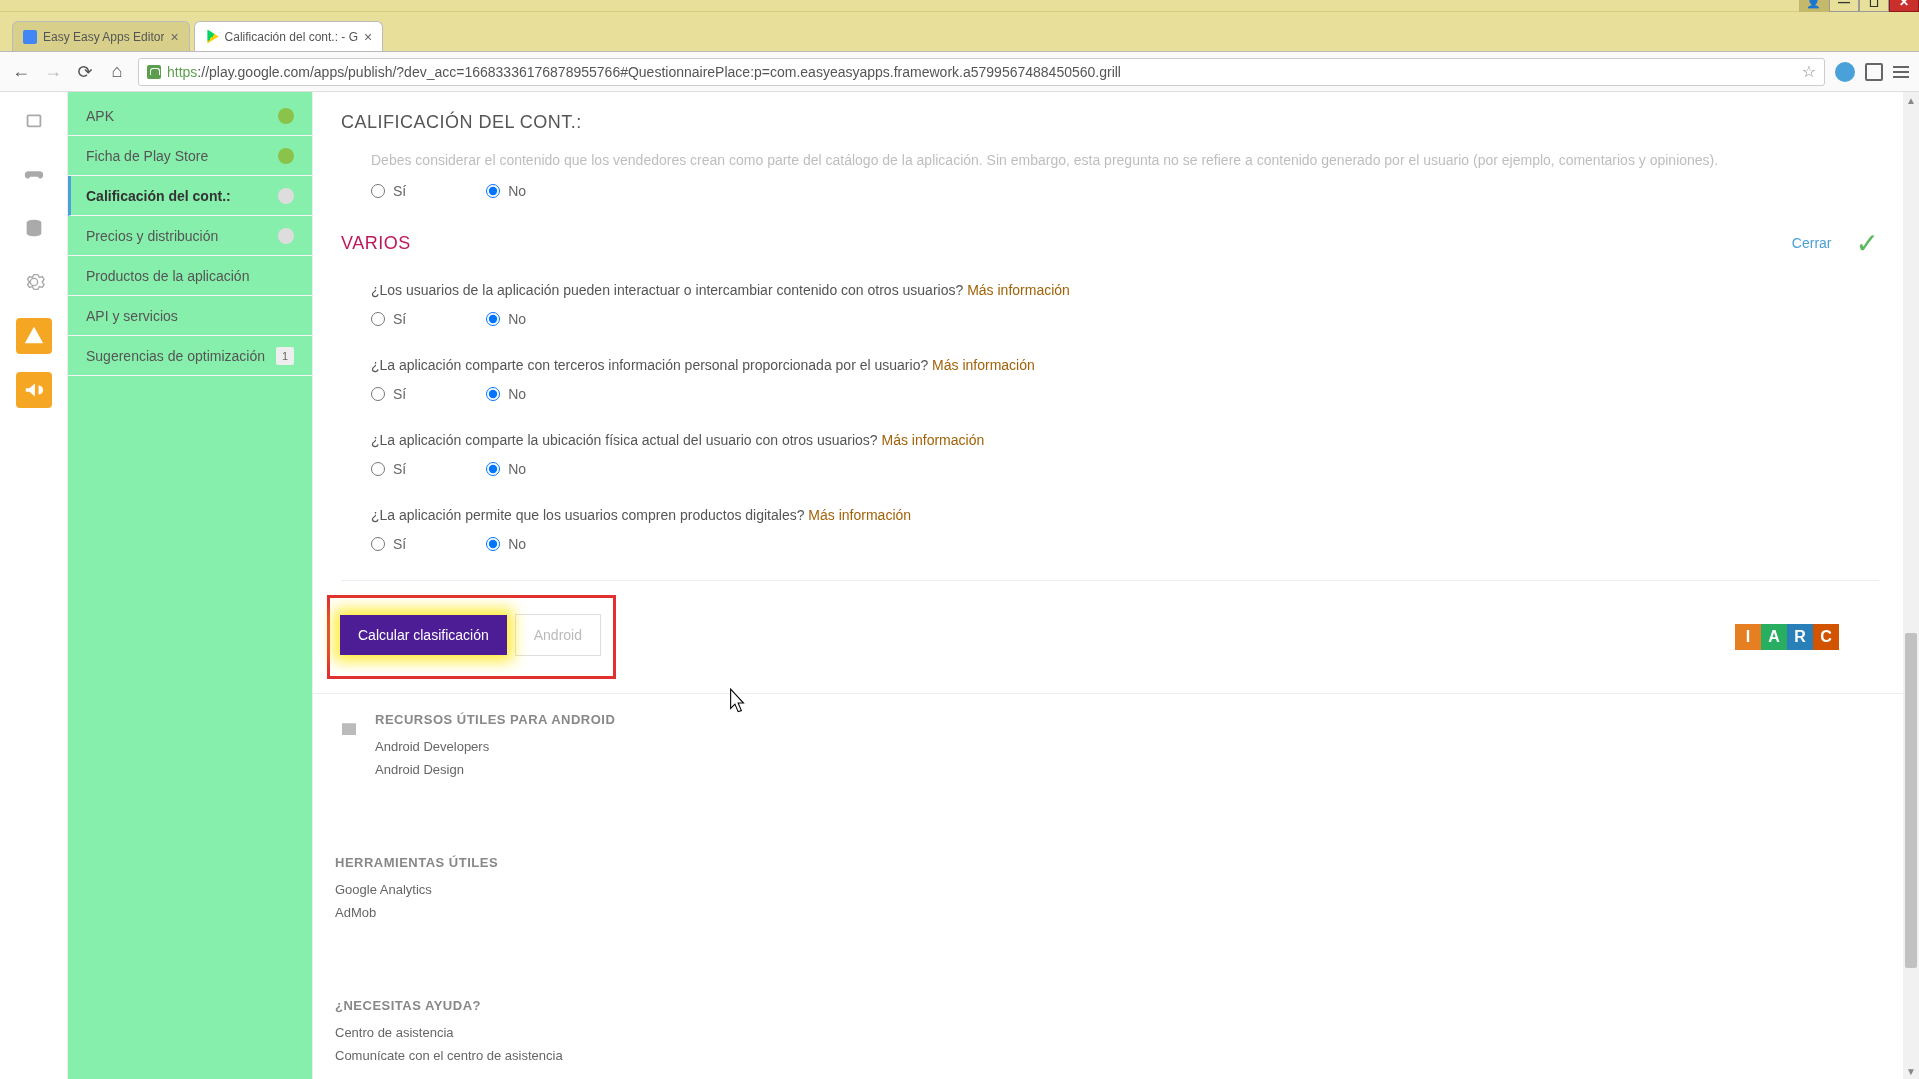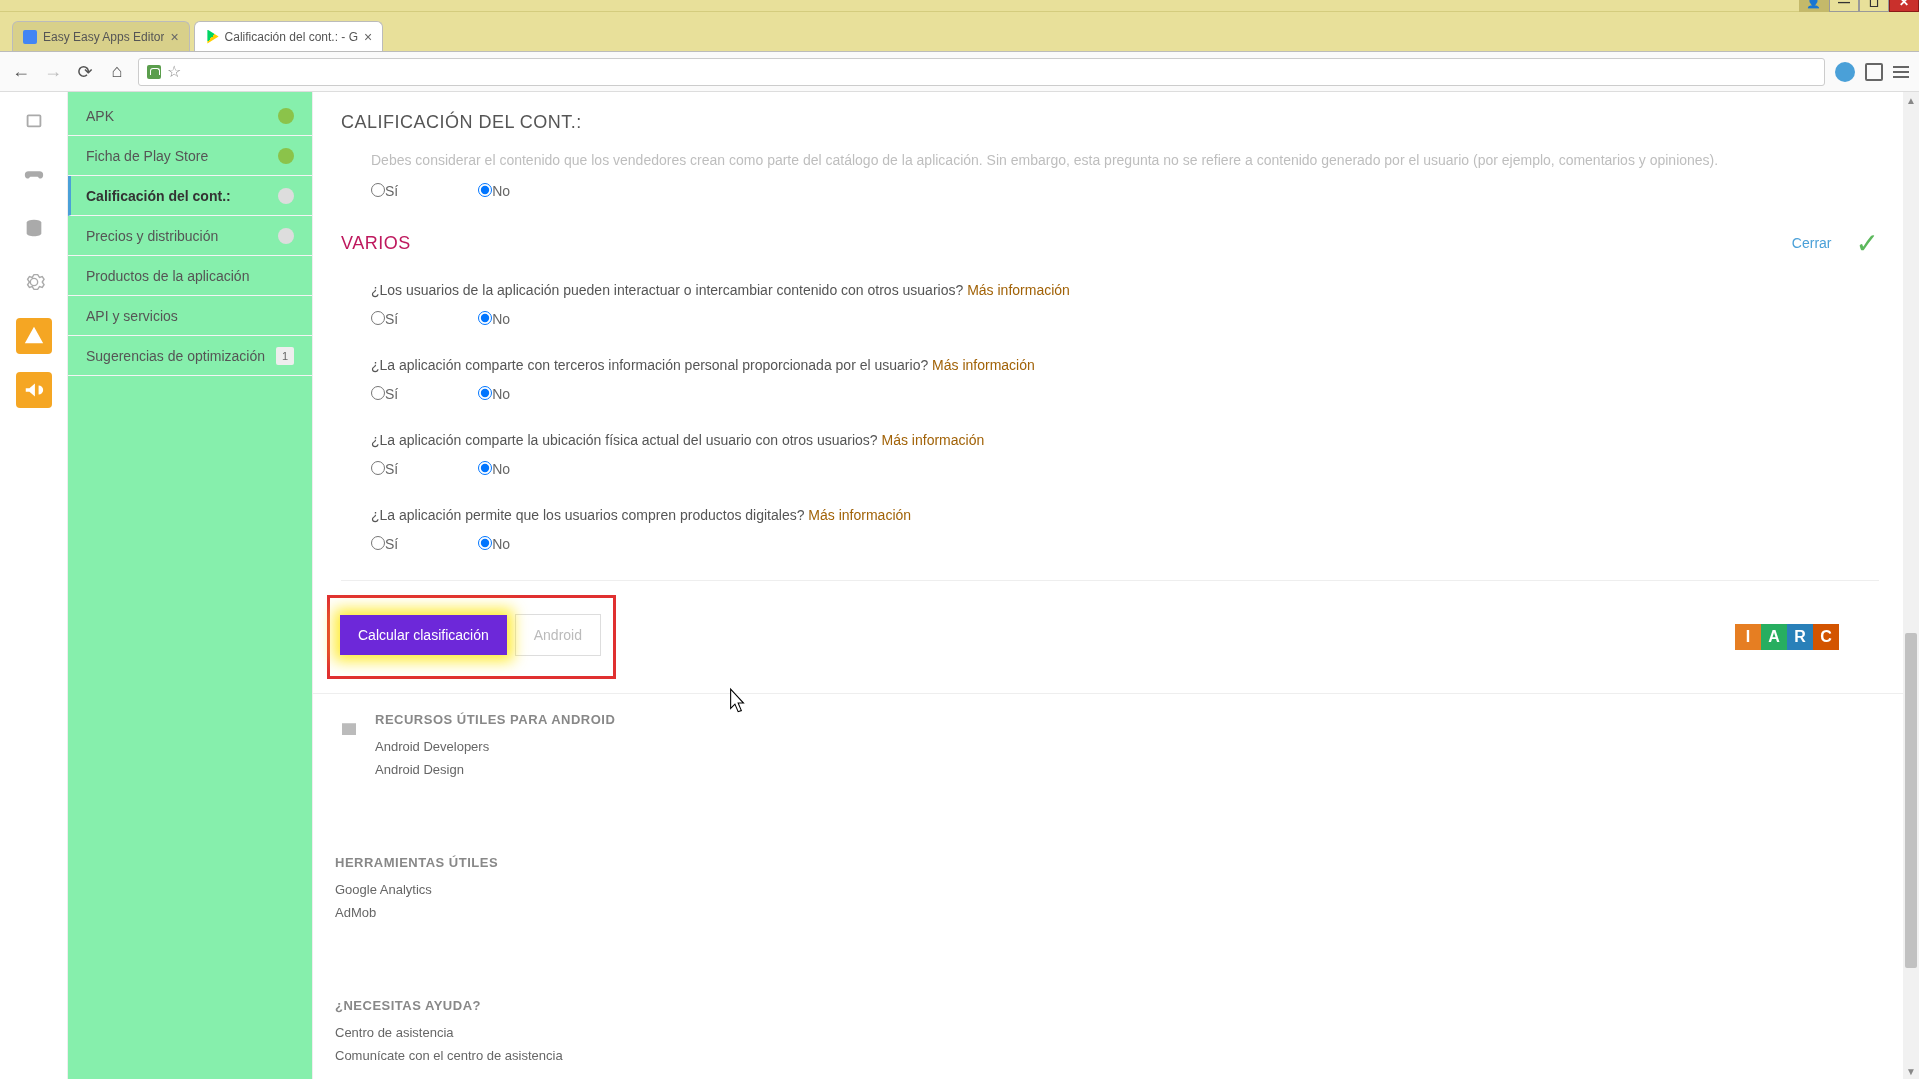--- a/index.html
+++ b/index.html
@@ -54,34 +54,34 @@
 .status-dot.gray { background: #ddd; }
 .badge-count { width: 18px; height: 18px; background: #eee; color: #666; font-size: 11px; display: flex; align-items: center; justify-content: center; border-radius: 2px; }
 
 .main { flex: 1; overflow-y: auto; padding: 0 0 0 0; position: relative; }
 .main-inner { padding: 20px 40px 0 28px; }
 .page-heading { font-size: 18px; color: #555; letter-spacing: 0.5px; margin-bottom: 18px; font-weight: 400; }
 
 .faded-text { color: #888; font-size: 14px; line-height: 1.4; padding-left: 30px; margin-bottom: 12px; opacity: 0.55; }
 
 .radio-row { display: flex; gap: 80px; padding-left: 30px; margin-bottom: 28px; align-items: center; }
-.radio-opt { display: flex; font-size: 14px; color: #666; }
+.radio-opt { display: flex; align-items: center; gap: 8px; font-size: 14px; color: #666; }
 .radio-opt input { width: 14px; height: 14px; }
 
 .section-row { display: flex; align-items: center; margin: 14px 0 20px 0; }
 .section-title { font-size: 18px; color: #be185d; letter-spacing: 0.5px; flex: 1; }
 .section-close { color: #4aa0d8; font-size: 14px; margin-right: 24px; cursor: pointer; }
 .section-check { color: #5cb85c; font-size: 28px; }
 
 .question { padding-left: 30px; margin-bottom: 10px; font-size: 14px; color: #555; line-height: 1.5; }
 .question a { color: #a16207; text-decoration: none; }
 
 .action-row { border-top: 1px solid #eee; margin-top: 8px; padding: 14px 0 14px 0; display: flex; align-items: center; }
 .highlight-box { border: 3px solid #e03030; padding: 16px 12px 20px 10px; margin-left: -14px; display: inline-flex; align-items: center; gap: 10px; }
-.primary-btn { background: #6d28d9; color: #fff; border: none; padding: 12px 18px; font-size: 14px; cursor: pointer; position: relative; box-shadow: 0 0 14px 6px rgba(255,230,0,0.8); }
+.primary-btn { background: #4c1d95; color: #fff; border: none; padding: 12px 18px; font-size: 14px; cursor: pointer; position: relative; box-shadow: 0 0 14px 6px rgba(255,230,0,0.8); }
 .saved-btn { background: #fff; color: #bbb; border: 1px solid #ddd; padding: 12px 18px; font-size: 14px; margin-left: -2px; }
 .iarc-logo { margin-left: auto; margin-right: 40px; display: flex; }
 .iarc-logo span { width: 26px; height: 26px; display: flex; align-items: center; justify-content: center; font-weight: bold; color: #fff; font-size: 16px; }
 .iarc-i { background: #e67e22; }
 .iarc-a1 { background: #27ae60; }
 .iarc-r { background: #2980b9; }
 .iarc-c { background: #d35400; }
 
 .cursor-pointer { position: absolute; left: 410px; top: 595px; pointer-events: none; }
 .cursor-pointer svg { width: 26px; height: 30px; }
@@ -125,20 +125,21 @@
     </div>
   </div>
 
   <div class="toolbar">
     <div class="nav-btn">←</div>
     <div class="nav-btn disabled">→</div>
     <div class="nav-btn">⟳</div>
     <div class="nav-btn">⌂</div>
     <div class="url-bar">
       <span class="lock-icon"></span>
+      <span class="url-text"><span class="url-https">https</span><span>://play.google.com/apps/publish/?dev_acc=16683336176878955766#QuestionnairePlace:p=com.easyeasyapps.framework.a5799567488450560.grill</span></span>
       <span class="star-icon">☆</span>
     </div>
     <span class="ext-icon"></span>
     <span class="panel-icon"></span>
     <div class="menu-burger">
         <span></span>
         <span></span>
         <span></span>
       </div>
   </div>

